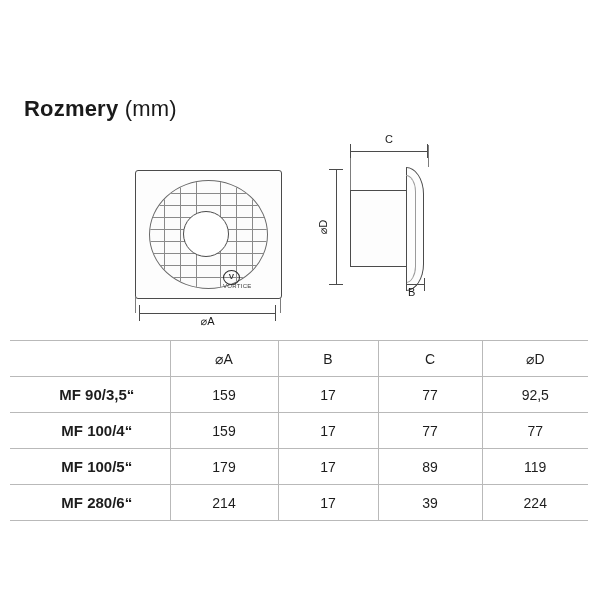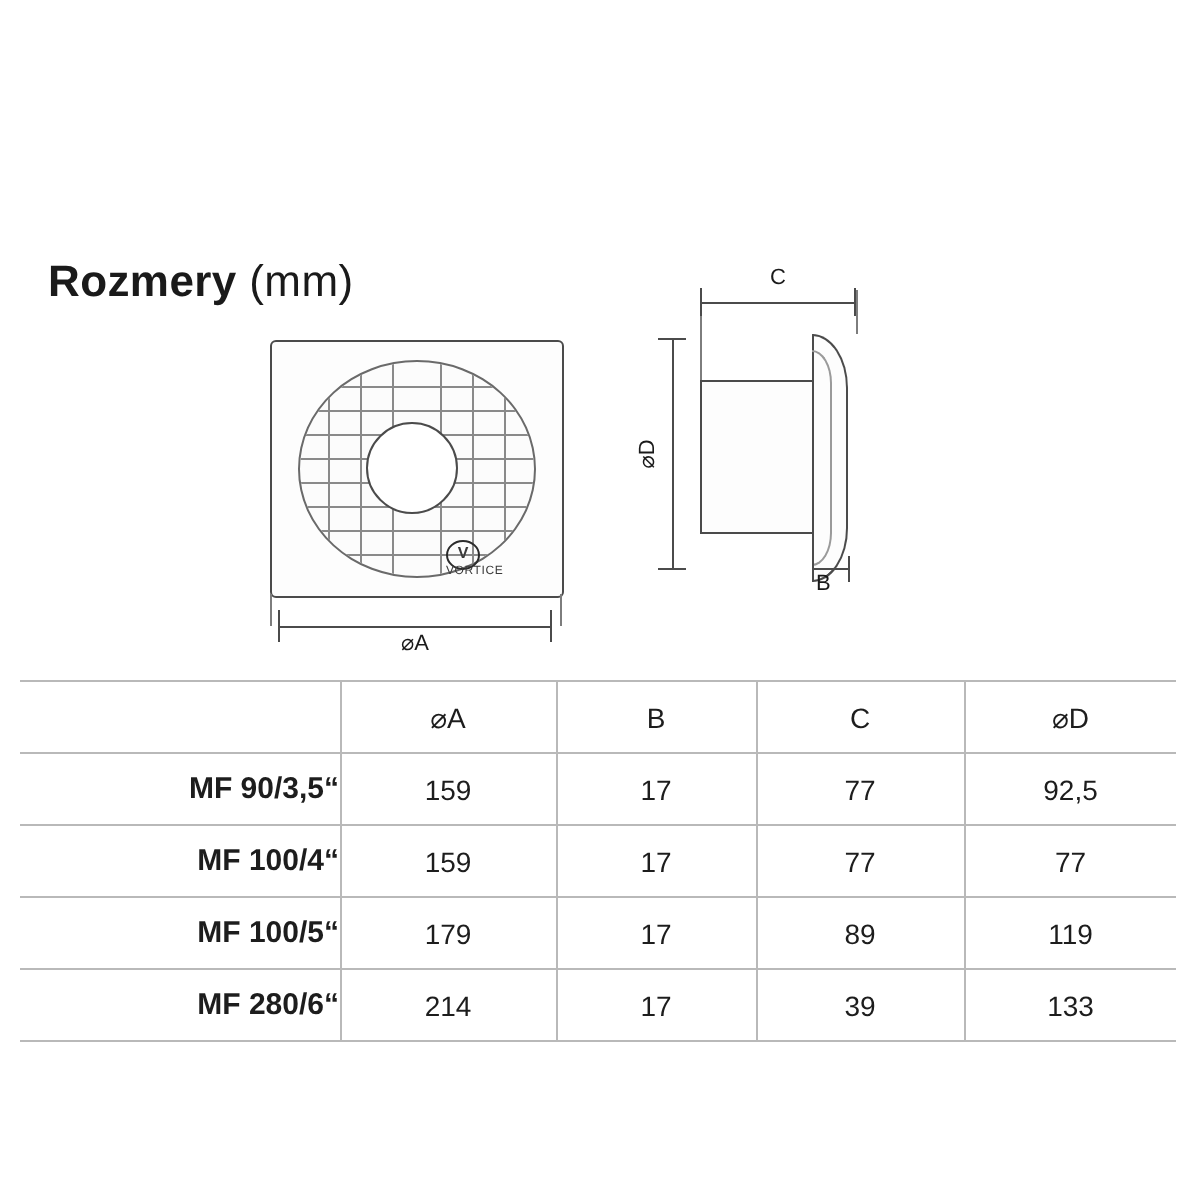--- a/index.html
+++ b/index.html
@@ -22,21 +22,20 @@
   }
 
   
   .title {
     position: absolute;
     left: 24px;
     top: 96px;
     font-size: 22px;
     letter-spacing: 0.2px;
     white-space: nowrap;
-    margin-top: 32px;
   }
   .title .bold {
     font-weight: bold;
   }
   .title .light {
     font-weight: normal;
   }
 
   
   .drawings {
@@ -313,21 +312,21 @@
     text-align: center;
     font-weight: normal;
     color: #1d1d1d;
     padding: 0;
   }
   table.dims th.corner {
     border-left: none;
     border-top: none;
   }
   table.dims td.rowhead {
-    text-align: right;
+    text-align: center;
     padding-left: 14px;
     font-weight: bold;
     font-size: 15px;
     border-left: none;
   }
   table.dims th.colhead {
     font-size: 14px;
   }
   table.dims .last-col {
     border-right: none;
@@ -453,19 +452,19 @@
         <td>179</td>
         <td>17</td>
         <td>89</td>
         <td class="last-col">119</td>
       </tr>
       <tr>
         <td class="rowhead">MF 280/6“</td>
         <td>214</td>
         <td>17</td>
         <td>39</td>
-        <td class="last-col">133</td>
+        <td class="last-col">224</td>
       </tr>
     </tbody>
       </table>
   </div>
 
 </div>
 
 </body></html>

